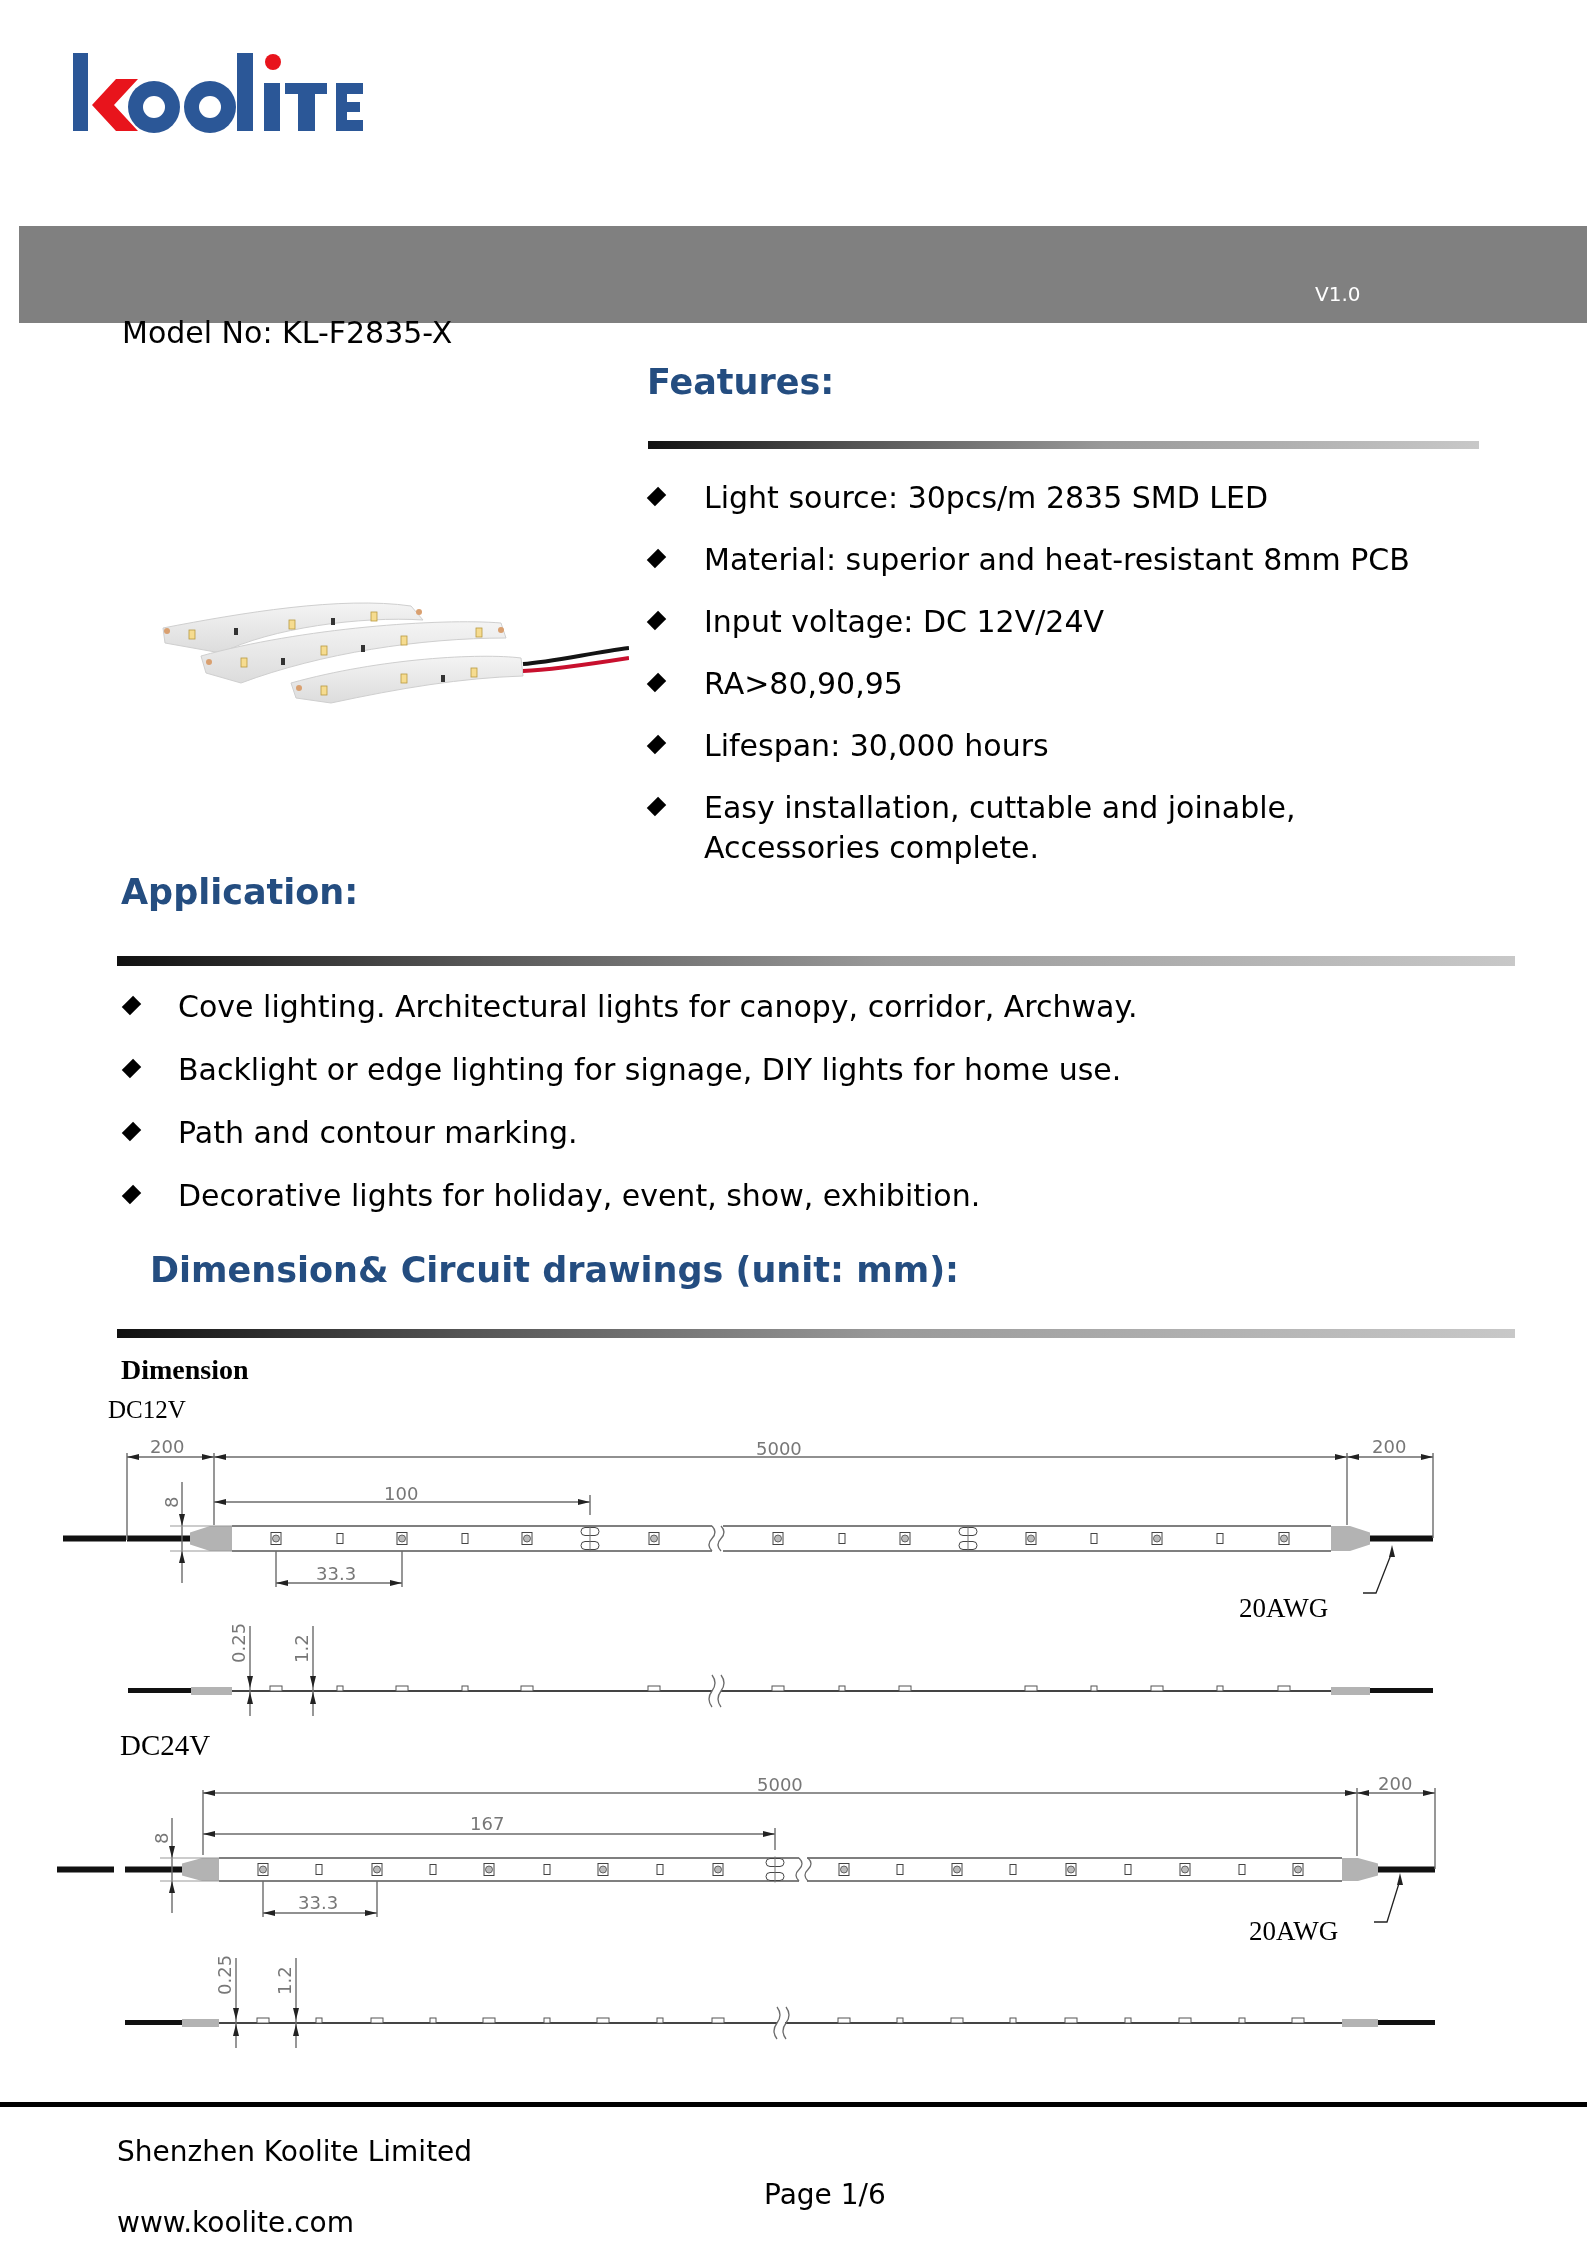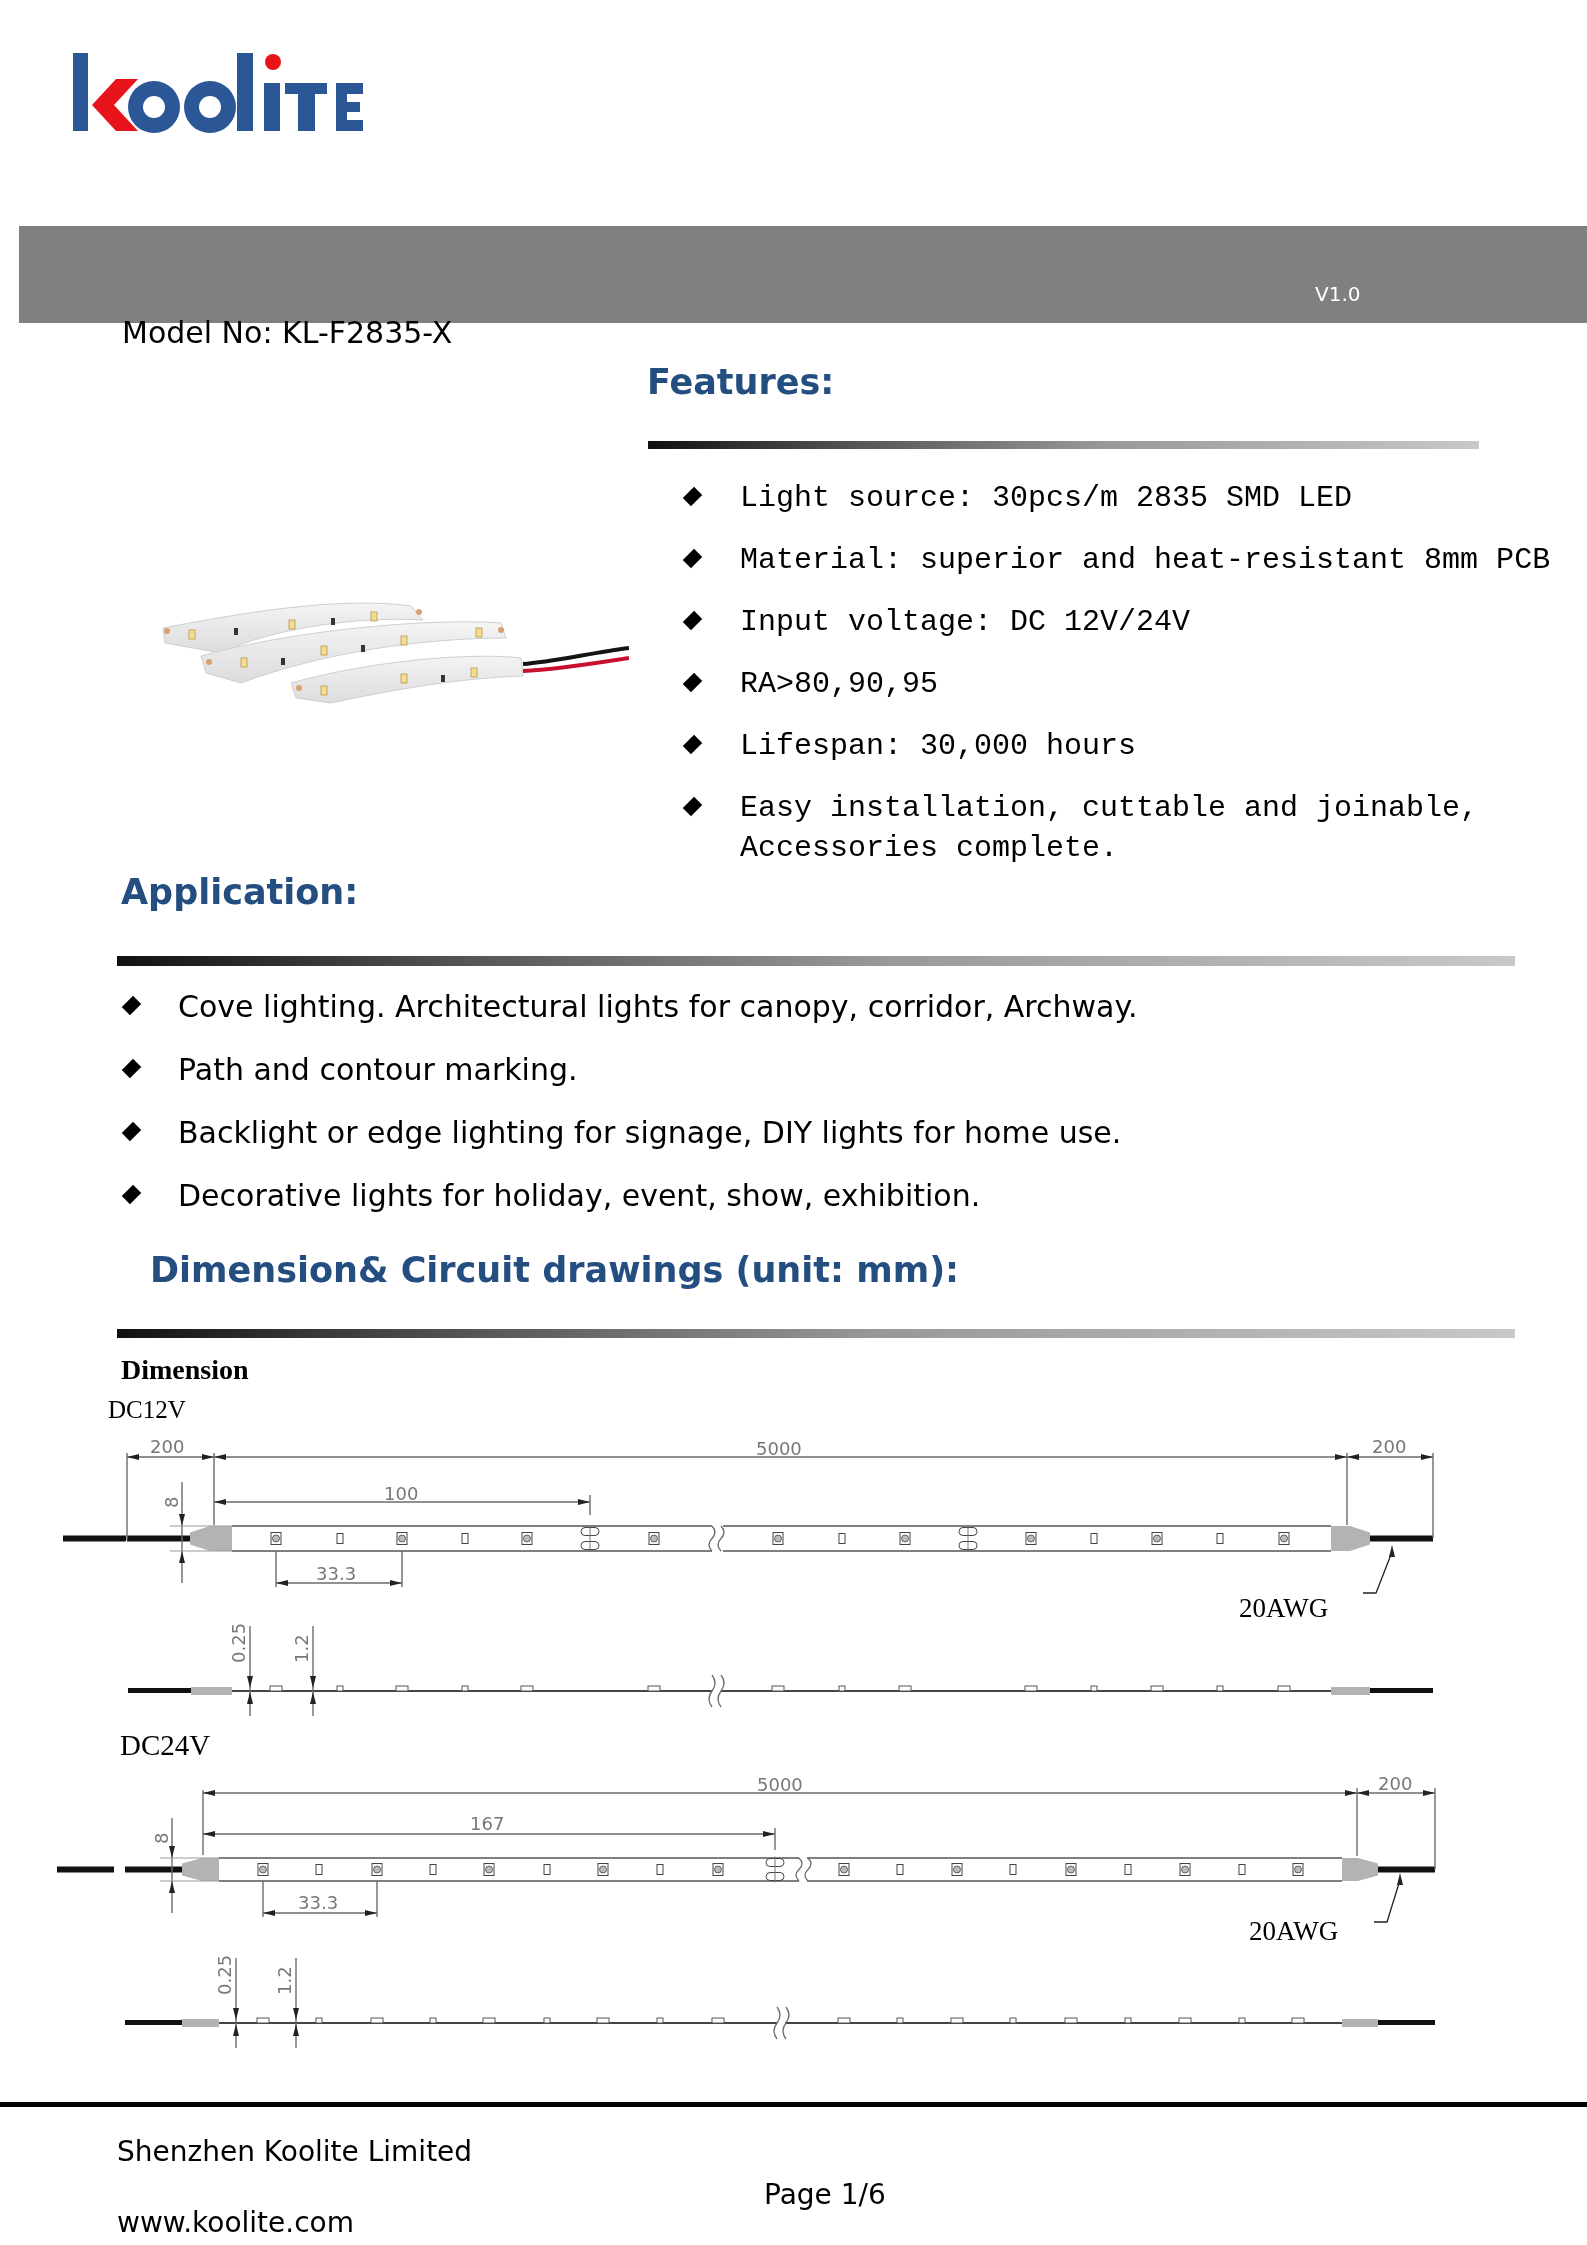--- a/index.html
+++ b/index.html
@@ -10,21 +10,21 @@
   #version { left:1315px; top:274px; font-size:20px; color:#ffffff; line-height:40px; white-space:nowrap; }
   #model { left:122px; top:313px; font-size:30px; line-height:40px; white-space:nowrap; }
   .h-blue { color:#244d80; font-weight:bold; font-size:35px; white-space:nowrap; line-height:44px; }
   #features-title { left:647px; top:360px; }
   .gbar { height:8px; background:linear-gradient(to right,#111 0%,#555 25%,#999 55%,#c8c8c8 100%); }
   #features-bar { left:648px; top:441px; width:831px; }
   .bullets { list-style:none; margin:0; padding:0; }
   .bullets li { position:relative; font-size:30px; white-space:nowrap; line-height:40px; }
   .bullets .dia { position:absolute; left:0; top:13px; width:16px; height:16px; }
   .bullets .dia::before { content:""; position:absolute; left:3px; top:0; width:11px; height:11px; background:#000; transform:rotate(45deg) scale(1.05,1.45); transform-origin:center; }
-  #features-list { left:684px; top:478px;font-family:Liberation Mono, monospace; }
+  #features-list { left:648px; top:478px; }
   #features-list li { padding-left:56px; height:62px; }
   #features-list li.two { height:auto; }
   #photo { left:161px; top:598px; width:468px; height:110px; }
   #app-title { left:121px; top:870px; }
   #app-bar { left:117px; top:956px; width:1398px; height:10px; }
   #app-list { left:123px; top:987px; }
   #app-list li { padding-left:55px; height:63px; }
   #dim-title { left:150px; top:1248px; }
   #dim-bar { left:117px; top:1329px; width:1398px; height:9px; }
   .serif { font-family:"Liberation Serif", "DejaVu Serif", serif; white-space:nowrap; }
@@ -115,22 +115,22 @@
       <circle cx="340" cy="32" r="3"></circle>
   </g>
   <path d="M362,66 C390,64 430,55 468,50" stroke="#141414" stroke-width="4" fill="none"></path>
   <path d="M362,73 C392,72 430,66 468,60" stroke="#c8102e" stroke-width="4" fill="none"></path>
 </svg>
 
 <div id="app-title" class="abs h-blue">Application:</div>
 <div id="app-bar" class="abs gbar"></div>
 <ul id="app-list" class="abs bullets">
   <li><span class="dia"></span><span>Cove lighting. Architectural lights for canopy, corridor, Archway.</span></li>
+  <li><span class="dia"></span><span>Backlight or edge lighting for signage, DIY lights for home use.</span></li>
   <li><span class="dia"></span><span>Path and contour marking.</span></li>
-  <li><span class="dia"></span><span>Backlight or edge lighting for signage, DIY lights for home use.</span></li>
   <li><span class="dia"></span><span>Decorative lights for holiday, event, show, exhibition.</span></li>
 </ul>
 
 <div id="dim-title" class="abs h-blue">Dimension&amp; Circuit drawings (unit: mm):</div>
 <div id="dim-bar" class="abs gbar"></div>
 <div id="dim-sub" class="abs serif">Dimension</div>
 <div id="dc12" class="abs serif">DC12V</div>
 <div id="dc24" class="abs serif">DC24V</div>
 <div id="awg12" class="abs serif">20AWG</div>
 <div id="awg24" class="abs serif">20AWG</div>

